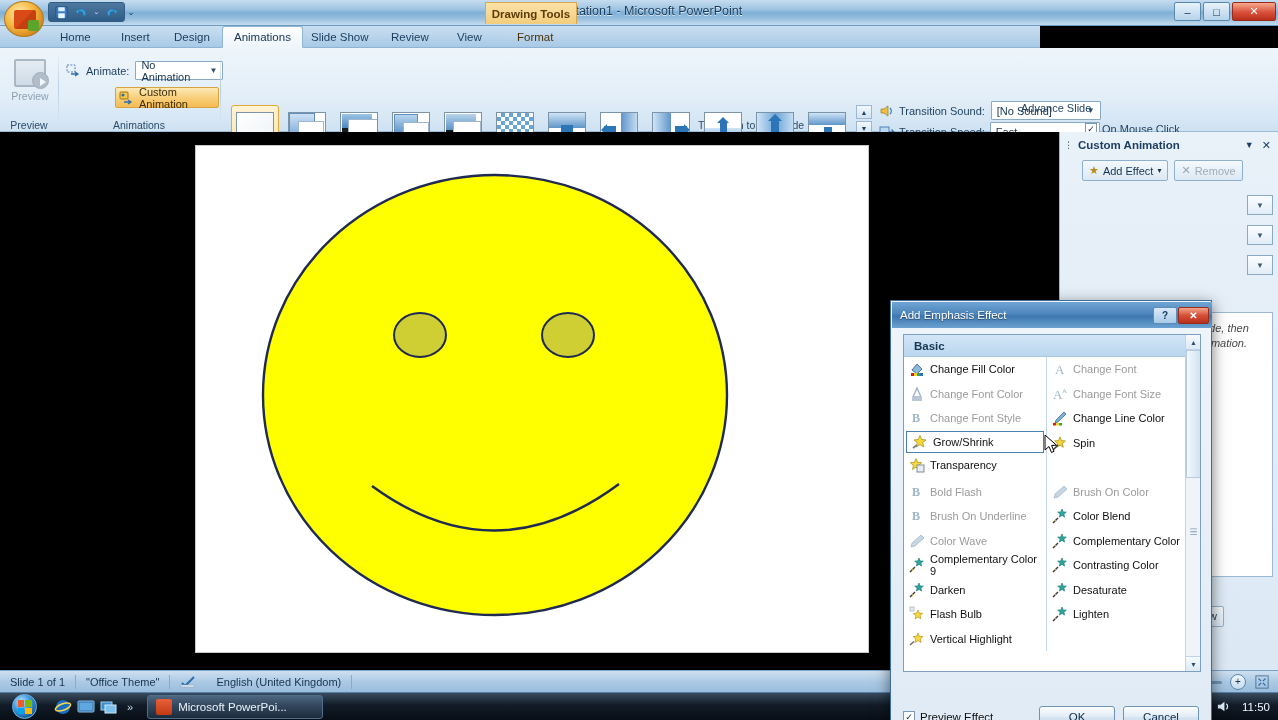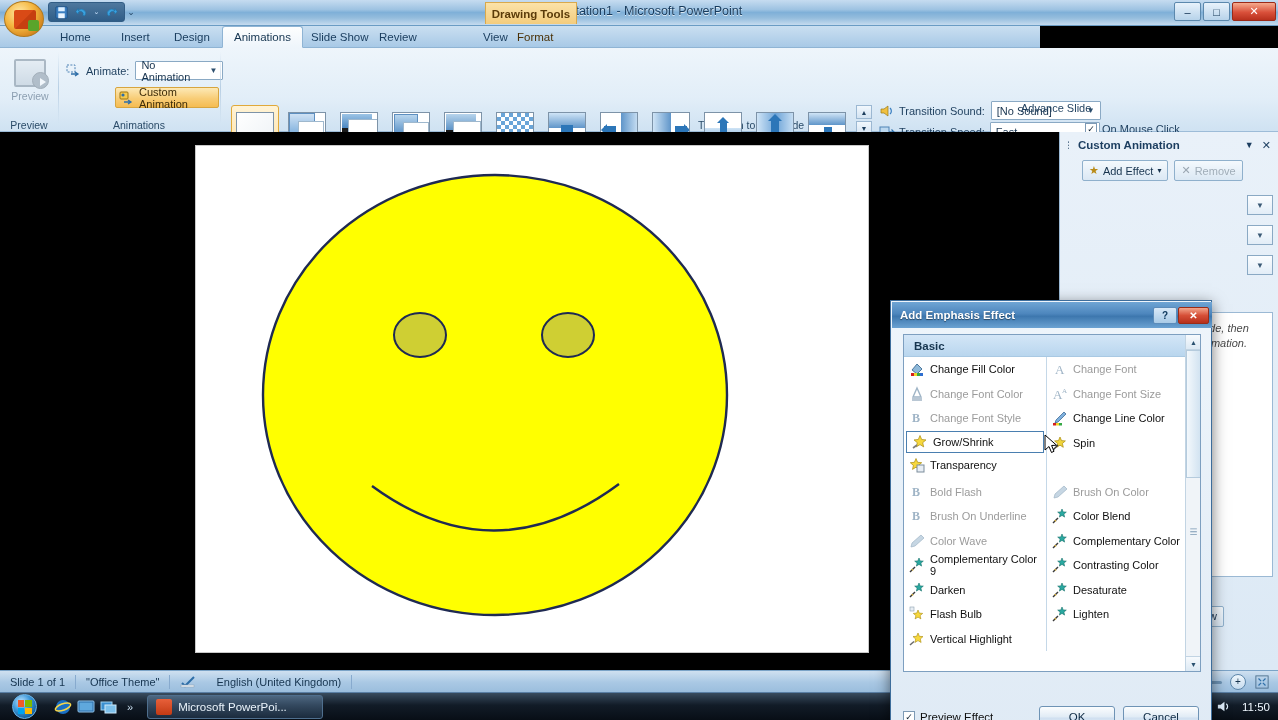--- a/index.html
+++ b/index.html
@@ -288,21 +288,21 @@
     background: linear-gradient(to bottom,#eef5fb,#dfeaf5);
     border: 1px solid #3d6d9b;
     box-shadow: 0 4px 14px rgba(0,0,0,.55);
     z-index: 50;
   }
   .dlg-titlebar {
     position: absolute; left: 1px; top: 1px; width: 320px; height: 26px;
     background: linear-gradient(to bottom,#6fa5d4 0%,#4d86bd 45%,#3d77ae 55%,#6ba2d2 100%);
     display: flex; align-items: center;
   }
-  .dlg-title { font-size: 11.5px; font-weight: bold; color: #fff; margin-left: 8px;
+  .dlg-title { font-size: 11.5px; font-weight: normal; color: #fff; margin-left: 8px;
                text-shadow: 0 1px 1px rgba(0,0,0,.45); }
   .dlg-wbtns { margin-left: auto; display: flex; gap: 1px; padding-right: 3px; }
   .dlg-wb { width: 24px; height: 17px; border: 1px solid #5c8cba; border-radius: 2px;
             display:flex;align-items:center;justify-content:center;
             background: linear-gradient(to bottom,#d9e9f7,#a9cbe7);
             font-size: 10px; color: #123c60; font-weight: bold; }
   .dlg-wb.close { width: 31px; background: linear-gradient(to bottom,#f2a68c,#d64f37 50%,#b6301c);
                   border-color:#9a2c18; color:#fff; }
   .dlg-list {
     position: absolute; left: 12px; top: 33px; width: 298px; height: 338px;
@@ -389,22 +389,22 @@
       <div class="wbtn close">✕</div>
     </div>
   </div>
 
   <div class="tabstrip">
     <div class="tab" style="left:49px">Home</div>
     <div class="tab" style="left:110px">Insert</div>
     <div class="tab" style="left:163px">Design</div>
     <div class="tab active" style="left:222px">Animations</div>
     <div class="tab" style="left:300px">Slide Show</div>
-    <div class="tab" style="left:368px">Review</div>
-    <div class="tab" style="left:472px">View</div>
+    <div class="tab" style="left:380px">Review</div>
+    <div class="tab" style="left:446px">View</div>
     <div class="tab ctx" style="left:506px">Format</div>
   </div>
 
   <div class="ribbon">
 
     <div class="rgroup" style="left:0;width:58px">
       <div class="preview-btn">
         <div class="preview-icon">
             <span class="play"></span>
           </div>

